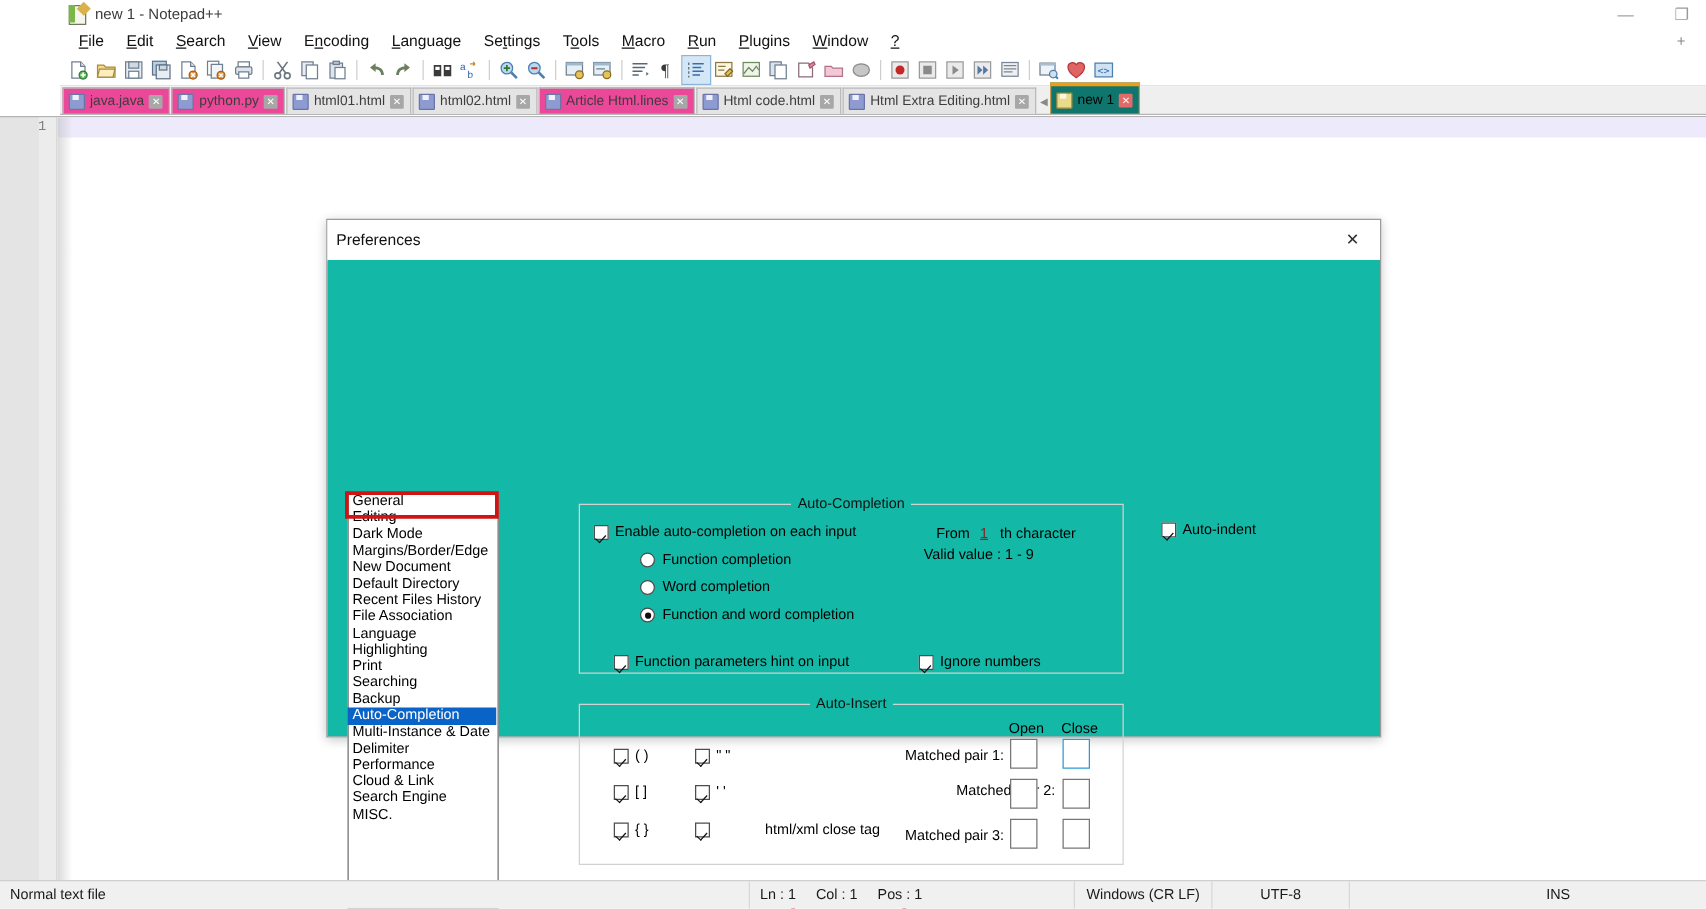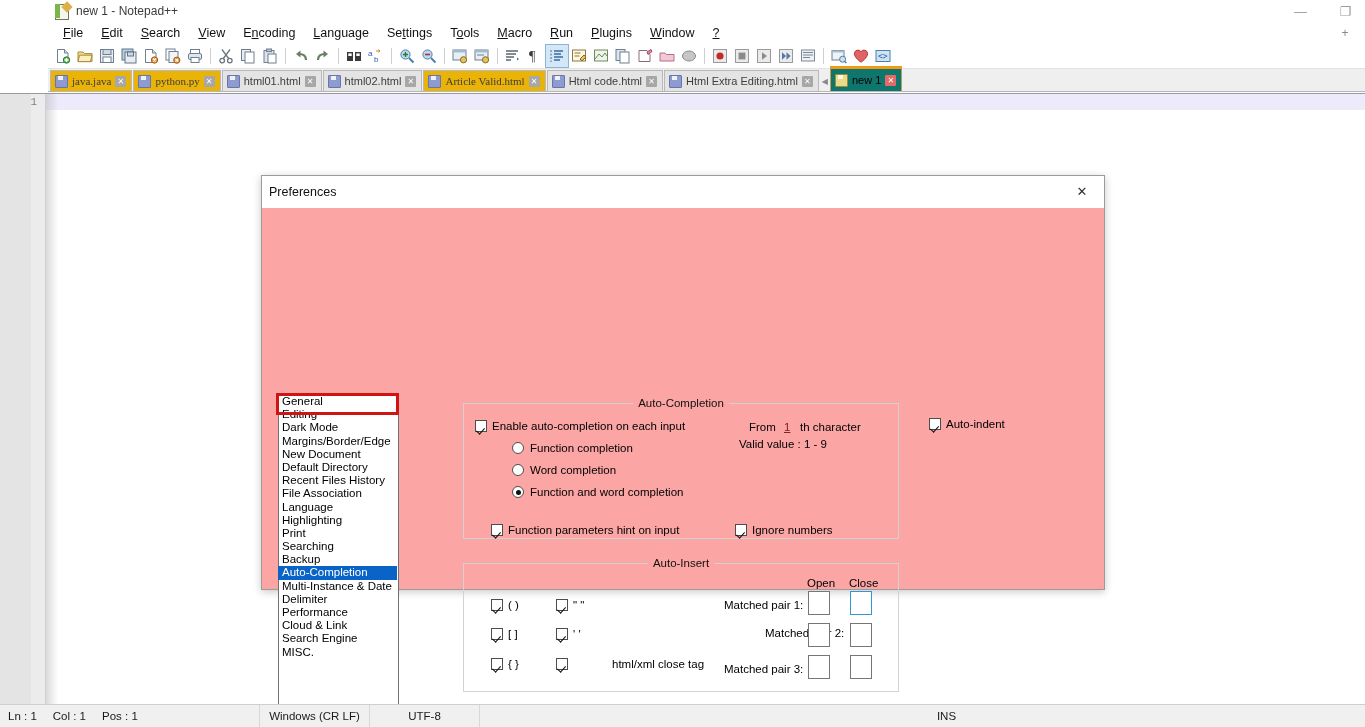--- a/index.html
+++ b/index.html
@@ -32,21 +32,21 @@
   .toolbar{height:24px;background:#ffffff;display:flex;align-items:center;padding-left:4px;border-bottom:1px solid #e3e3e3;}
   .tb{width:22px;height:22px;position:relative;flex:none;display:flex;align-items:center;justify-content:center;}
   .tb.sel{background:#d4e7f7;outline:1px solid #8ab4d8;}
   .tbsep{width:1px;height:16px;background:#cfcfcf;margin:0 4px;flex:none;}
   .gl{width:16px;height:16px;display:block;}
 
   
   .tabbar{height:22px;background:#efefef;display:flex;align-items:flex-end;border-bottom:1px solid #b6b6b6;padding-left:2px;}
   .tab{height:20px;display:flex;align-items:center;gap:4px;padding:0 5px 0 4px;margin-right:1px;
        border:1px solid #b9b9b9;border-bottom:none;background:#e4e4e4;font-size:11px;color:#3d3d3d;position:relative;white-space:nowrap;}
-  .tab.t-blue{background:#eab308;font-family:Liberation Serif, serif;}
+  .tab.t-blue{background:#ec4899;}
   .tab.active{background:#0f766e;color:#000;border-color:#c29b55;border-top:3px solid #f39c12;height:22px;}
   .tab .ficon{width:11px;height:11px;flex:none;border:1px solid #6a74a8;background:#8e9bd0;position:relative;border-radius:1px;}
   .tab .ficon:after{content:"";position:absolute;left:2px;top:0px;width:5px;height:4px;background:#eef1fa;}
   .tab.active .ficon{background:#eadb8b;border-color:#9e8b3c;}
   .tab.active .ficon:after{background:#fbf7e3;}
   .tab .xbtn{width:11px;height:11px;flex:none;background:#a7a7a7;color:#fff;font-size:8px;line-height:11px;text-align:center;border-radius:1px;}
   .tab.active .xbtn{background:#e46a6a;}
   .tabscroll{width:10px;height:20px;display:flex;align-items:center;justify-content:center;color:#888;font-size:8px;}
 
   
@@ -67,21 +67,21 @@
   .sb-4{flex:0 0 110px;justify-content:center;}
   .sb-5{flex:0 0 110px;justify-content:center;}
   .sb-6{flex:1;justify-content:center;border-right:none;}
 
   
   .dialog{position:absolute;left:261px;top:175px;width:842px;height:413px;background:#f5f5f5;
           border:1px solid #9b9b9b;box-shadow:0 2px 8px rgba(0,0,0,.22);}
   .dlg-title{height:32px;background:#ffffff;display:flex;align-items:center;position:relative;border-bottom:1px solid #f0f0f0;}
   .dlg-title .t{margin-left:7px;font-size:12.5px;color:#111;}
   .dlg-x{position:absolute;right:0;top:0;width:44px;height:31px;display:flex;align-items:center;justify-content:center;color:#333;font-size:13px;}
-  .dlg-body{position:absolute;left:0;right:0;top:32px;bottom:0;background:#fca5a5;}
+  .dlg-body{position:absolute;left:0;right:0;top:32px;bottom:0;background:#14b8a6;}
 
   .listbox{position:absolute;left:16px;top:187px;width:119px;height:330px;background:#fff;border:1px solid #707070;overflow:hidden;}
   .pref-list{position:absolute;left:16px;top:187px;width:119px;height:330px;}
   .li{height:13.2px;line-height:13.2px;padding-left:4px;font-size:11.5px;color:#000;white-space:nowrap;}
   .li.sel{background:#0a64c8;color:#fff;}
   .redbox{position:absolute;border:3px solid #d01414;box-sizing:border-box;pointer-events:none;}
 
   fieldset.grp{position:absolute;margin:0;padding:0;border:1px solid #d2d2d2;background:transparent;}
   fieldset.grp > legend{font-size:11.5px;color:#111;padding:0 5px;margin-left:auto;margin-right:auto;}
   .grp-ac{left:201px;top:189px;width:434px;height:140px;}
@@ -395,21 +395,21 @@
       <span>html01.html</span>
       <span class="xbtn">✕</span>
     </div>
     <div class="tab">
       <span class="ficon"></span>
       <span>html02.html</span>
       <span class="xbtn">✕</span>
     </div>
     <div class="tab t-blue">
       <span class="ficon"></span>
-      <span>Article Valid.html</span>
+      <span>Article Html.lines</span>
       <span class="xbtn">✕</span>
     </div>
     <div class="tab">
       <span class="ficon"></span>
       <span>Html code.html</span>
       <span class="xbtn">✕</span>
     </div>
     <div class="tab">
       <span class="ficon"></span>
       <span>Html Extra Editing.html</span>
@@ -554,20 +554,21 @@
         <span class="tbox" style="left:344px;top:86px;"></span>
         <span class="tbox" style="left:386px;top:86px;"></span>
       </fieldset>
 
       <div class="redbox" style="left:371px;top:513px;width:92px;height:41px;"></div>
 
     </div>
   </div>
 
   <div class="statusbar">
+    <div class="sb-cell sb-1">Normal text file</div>
     <div class="sb-cell sb-3">
       <span>Ln : 1</span>
       <span>Col : 1</span>
       <span>Pos : 1</span>
     </div>
     <div class="sb-cell sb-4">Windows (CR LF)</div>
     <div class="sb-cell sb-5">UTF-8</div>
     <div class="sb-cell sb-6">INS</div>
   </div>
 

